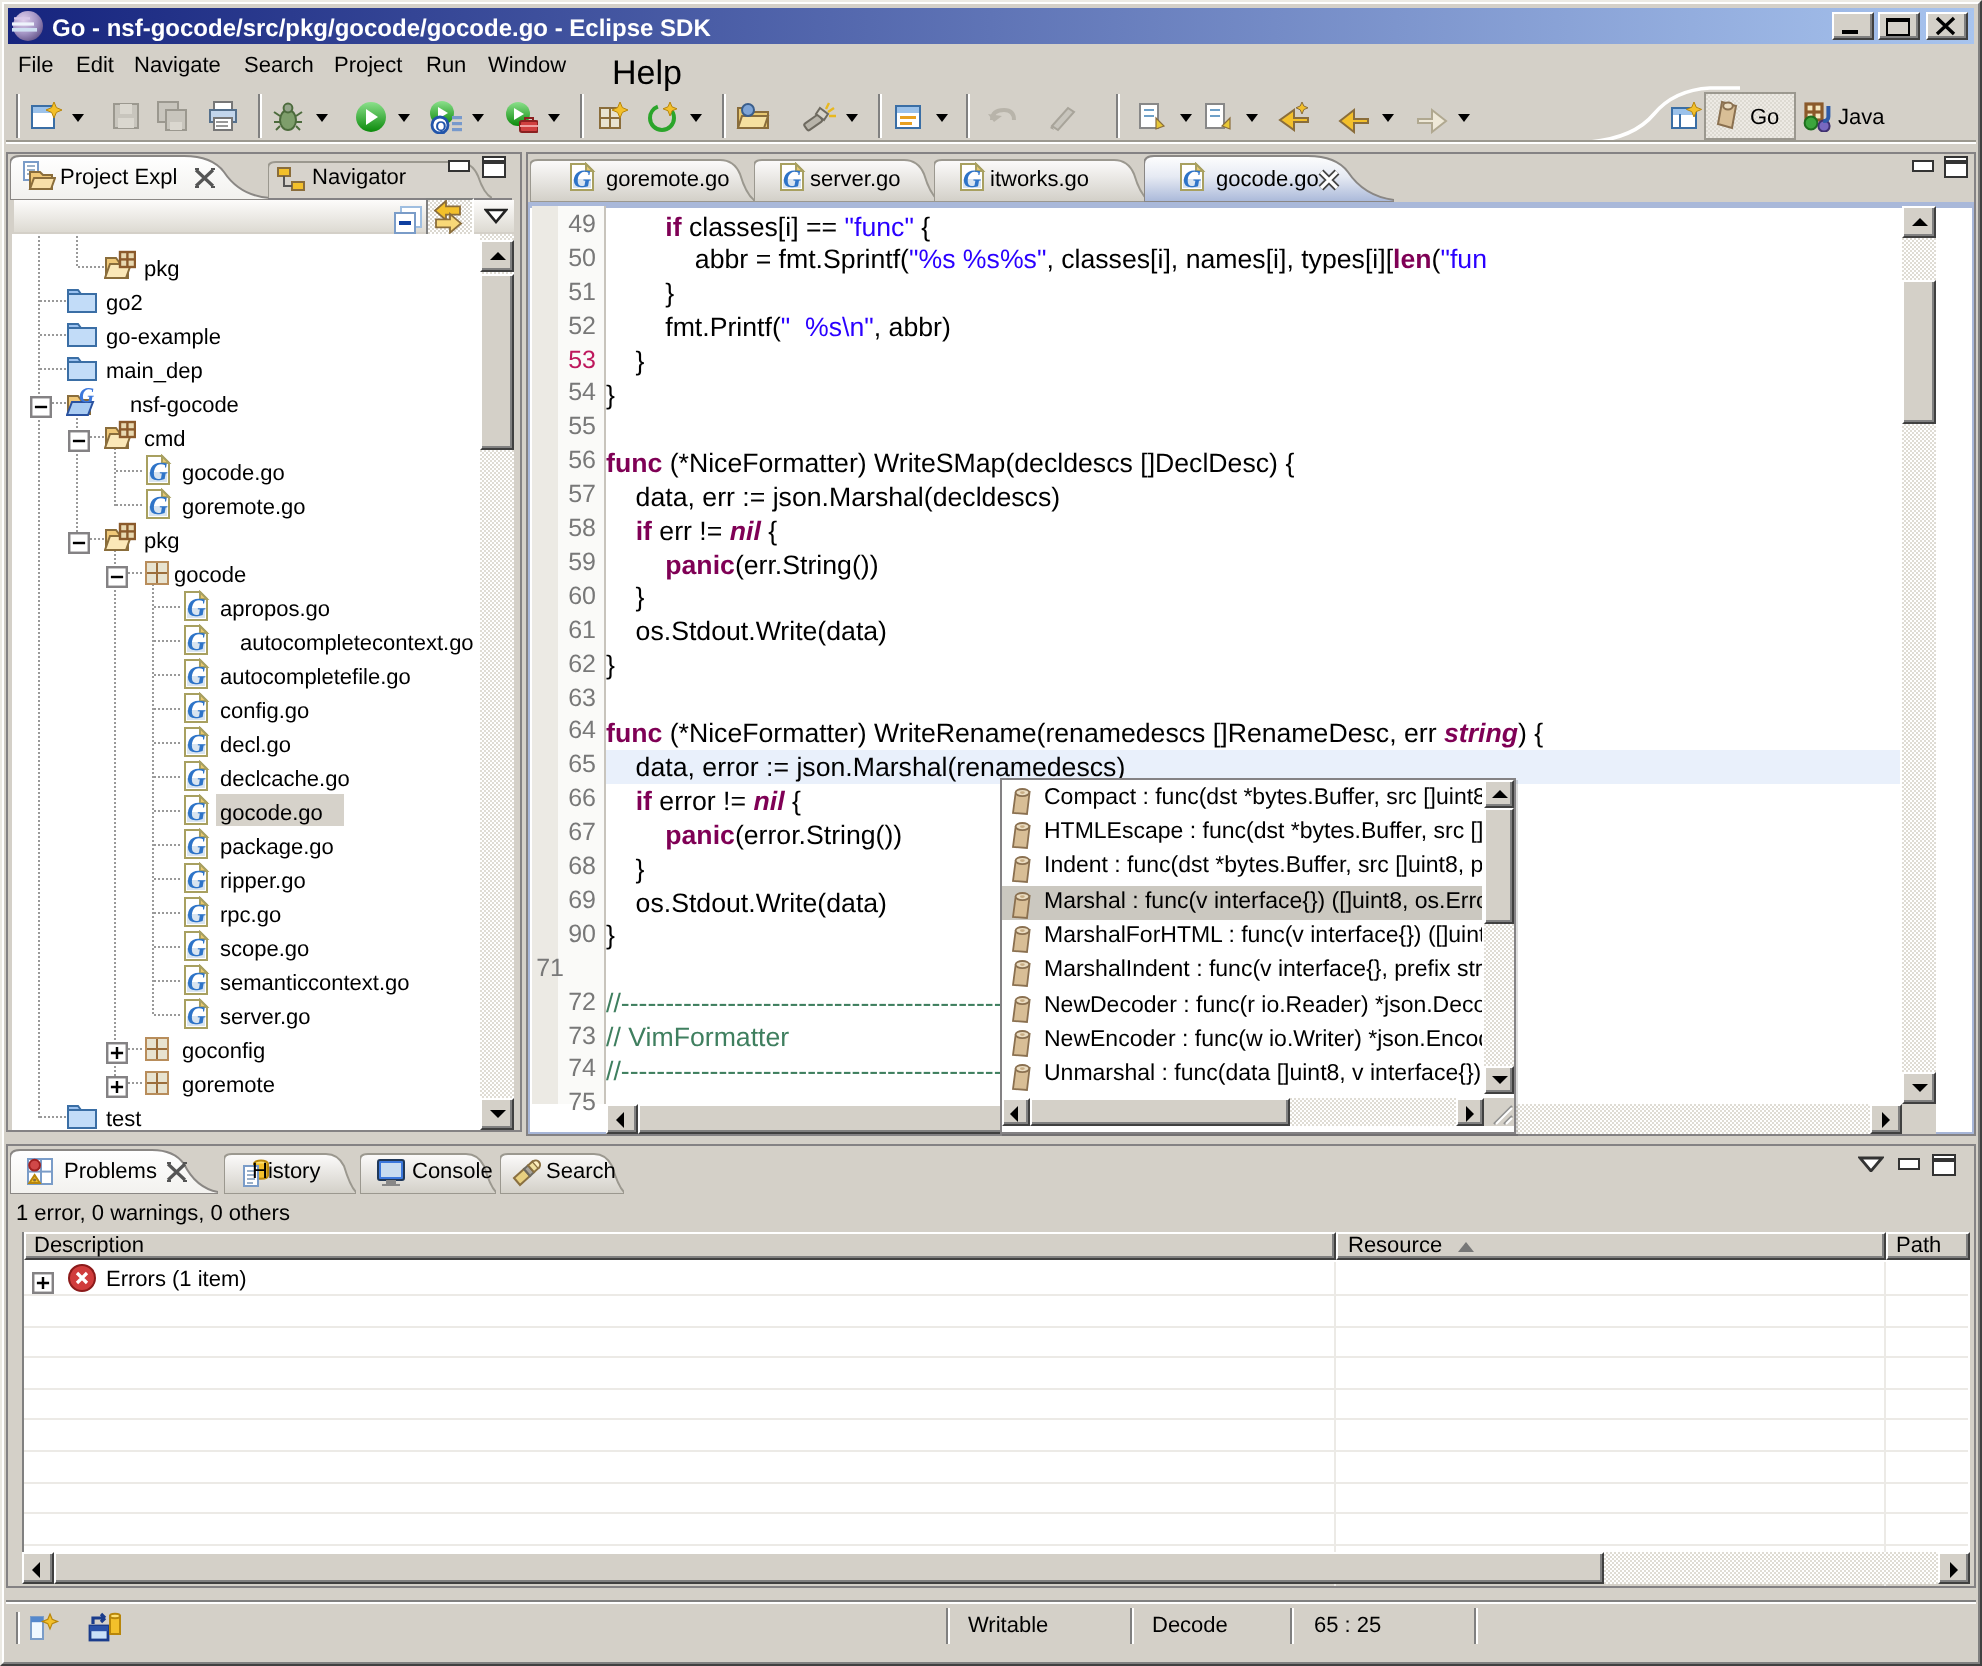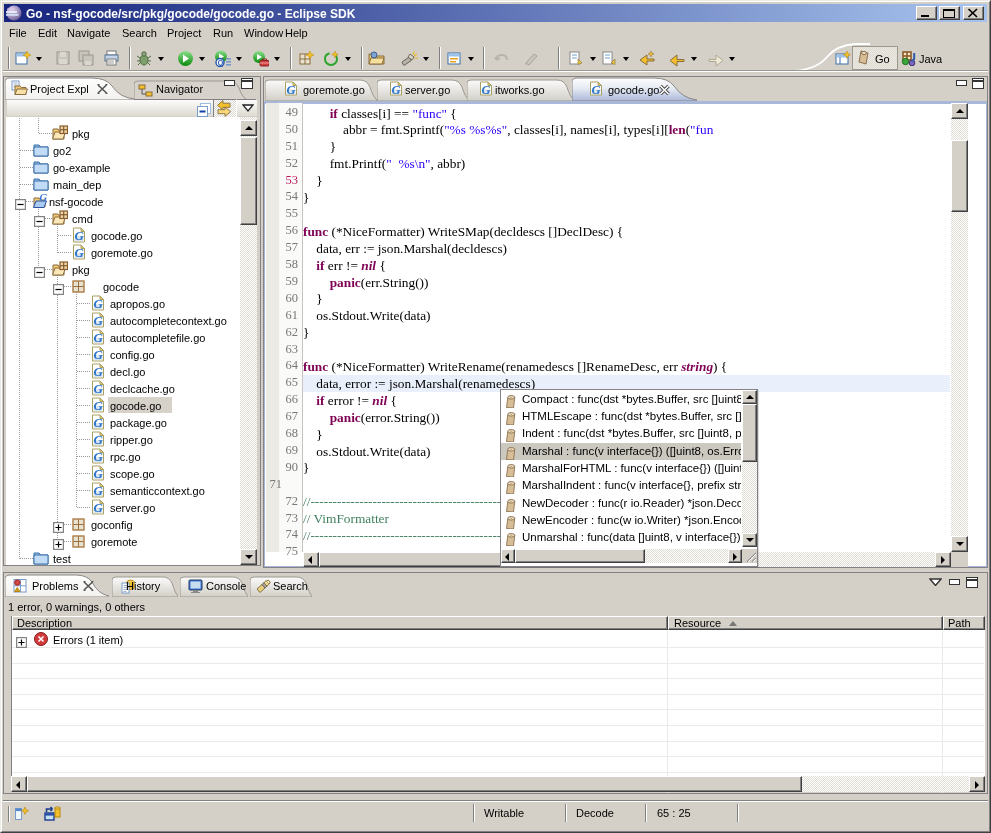--- a/index.html
+++ b/index.html
@@ -1,17 +1,17 @@
 <!DOCTYPE html>
 <html><head><meta charset="utf-8"><style>
 *{margin:0;padding:0;box-sizing:border-box}
 body{width:991px;height:833px;background:#D4D0C8;font-family:"Liberation Sans",sans-serif;position:relative;overflow:hidden}
 .ab{position:absolute}
 .btn3d{background:#D4D0C8;border-top:1px solid #fff;border-left:1px solid #fff;border-bottom:1px solid #404040;border-right:1px solid #404040;box-shadow:inset -1px -1px 0 #808080}
-.mono{font-family:Liberation Serif, serif;font-size:13.33px;white-space:pre}
+.mono{font-family:Liberation Sans, sans-serif;font-size:13.33px;white-space:pre}
 .kw{color:#7F0055;font-weight:bold}
 .it{color:#7F0055;font-weight:bold;font-style:italic}
 .str{color:#2A00FF}
 .cm{color:#3F7F5F}
 .dd{width:0;height:0;border-left:3px solid transparent;border-right:3px solid transparent;border-top:4px solid #000}
 .track{background-image:repeating-conic-gradient(#FFFFFF 0 25%,#DFDCD4 0 50%);background-size:2px 2px}
 .sbtn{position:absolute;background:#D4D0C8;border-top:1px solid #fff;border-left:1px solid #fff;border-bottom:1px solid #404040;border-right:1px solid #404040;box-shadow:inset -1px -1px 0 #808080}
 .arr-u{width:0;height:0;border-left:4px solid transparent;border-right:4px solid transparent;border-bottom:4px solid #000;margin:5px auto 0}
 .arr-d{width:0;height:0;border-left:4px solid transparent;border-right:4px solid transparent;border-top:4px solid #000;margin:5px auto 0}
 .arr-l{width:0;height:0;border-top:4px solid transparent;border-bottom:4px solid transparent;border-right:4px solid #000;margin:3px 0 0 4px}
@@ -44,21 +44,21 @@
 <svg class="ab" style="left:967px;top:8px" width="12" height="10" viewBox="0 0 12 10">
     <path d="M1.5 1 L10 9 M10 1 L1.5 9" stroke="#000" stroke-width="1.7"></path>
   </svg>
 <div class="ab" style="left:9px;top:27px;font-size:11px">File</div>
 <div class="ab" style="left:38px;top:27px;font-size:11px">Edit</div>
 <div class="ab" style="left:67px;top:27px;font-size:11px">Navigate</div>
 <div class="ab" style="left:122px;top:27px;font-size:11px">Search</div>
 <div class="ab" style="left:167px;top:27px;font-size:11px">Project</div>
 <div class="ab" style="left:213px;top:27px;font-size:11px">Run</div>
 <div class="ab" style="left:244px;top:27px;font-size:11px">Window</div>
-<div class="ab" style="left:285px;top:27px;font-size:11px">Help</div>
+<div class="ab" style="left:306px;top:27px;font-size:17px">Help</div>
 <div class="ab" style="left:8px;top:47px;width:2px;height:22px;border-left:1px solid #808080;border-right:1px solid #fff"></div>
 <div class="ab" style="left:15px;top:50px"><svg width="17" height="17" viewBox="0 0 17 17">
       <rect x="1" y="3" width="11" height="11" fill="#fff" stroke="#3A6EA5"></rect>
       <rect x="1.5" y="3.5" width="10" height="3" fill="#9CC2EA"></rect>
       <path d="M12 1 l1.2 2.8 L16 5 l-2.8 1.2 L12 9 l-1.2-2.8 L8 5 l2.8-1.2z" fill="#F3C02B" stroke="#B8860B" stroke-width="0.5"></path>
     </svg></div>
 <div class="ab dd" style="left:36px;top:57px"></div>
 <div class="ab" style="left:55px;top:50px"><svg width="17" height="17" viewBox="0 0 17 17">
       <rect x="2" y="2" width="12" height="12" fill="#C8C5BD" stroke="#9B988F"></rect>
       <rect x="5" y="2" width="6" height="5" fill="#DAD7CF"></rect>
@@ -308,21 +308,21 @@
 <div class="ab" style="left:20px;top:184px;width:13px;background-image:repeating-linear-gradient(to right,#999 0 1px,transparent 1px 2px);height:1px;"></div>
 <div class="trow" style="left:33px;top:176px"><svg width="16" height="16" viewBox="0 0 16 16" style="vertical-align:-3px">
       <path d="M1 3 h5 l1.5 2 H15 v9 H1z" fill="#9CC2F0" stroke="#3A6EA5"></path>
       <path d="M1 5 h14 v9 H1z" fill="#C2DCF8" stroke="#3A6EA5"></path>
     </svg><span style="margin-left:4px">main_dep</span></div>
 <div class="ab" style="left:20px;top:201px;width:13px;background-image:repeating-linear-gradient(to right,#999 0 1px,transparent 1px 2px);height:1px;"></div>
 <div class="trow" style="left:33px;top:193px"><svg width="16" height="16" viewBox="0 0 16 16" style="vertical-align:-3px">
       <path d="M1 5 h5 l1.5 2 H12 v7 H1z" fill="#F0C878" stroke="#8A6D3B"></path>
       <path d="M3 8 h10.5 l-2.5 6.5 H0.5z" fill="#AACCF2" stroke="#2A52A0"></path>
       <text x="6.5" y="8" font-size="10.5" font-style="italic" font-weight="bold" fill="#3C78DC" font-family="Liberation Serif">G</text>
-    </svg><span style="margin-left:0">nsf-gocode</span></div>
+    </svg><span style="margin-left:16px">nsf-gocode</span></div>
 <div class="ab" style="left:15px;top:196px"><svg width="11" height="11" viewBox="0 0 9 9">
       <rect x="0.5" y="0.5" width="8" height="8" fill="#fff" stroke="#848284"></rect>
       <path d="M2 4.5 h5" stroke="#000"></path>
     </svg></div>
 <div class="ab" style="left:39px;top:218px;width:13px;background-image:repeating-linear-gradient(to right,#999 0 1px,transparent 1px 2px);height:1px;"></div>
 <div class="trow" style="left:52px;top:210px"><svg width="16" height="16" viewBox="0 0 16 16" style="vertical-align:-3px">
       <path d="M1 4 h5 l1.5 2 H12 v8 H1z" fill="#F0C878" stroke="#8A6D3B"></path>
       <path d="M3 7 h10.5 l-2.5 7 H0.5z" fill="#FBE8B8" stroke="#8A6D3B"></path>
       <rect x="8" y="1" width="7.5" height="7.5" fill="#E8D8B0" stroke="#8B5A2B" stroke-width="1.2"></rect>
       <line x1="11.7" y1="1" x2="11.7" y2="8.5" stroke="#8B5A2B" stroke-width="1.2"></line>
@@ -357,39 +357,39 @@
 <div class="ab" style="left:34px;top:264px"><svg width="11" height="11" viewBox="0 0 9 9">
       <rect x="0.5" y="0.5" width="8" height="8" fill="#fff" stroke="#848284"></rect>
       <path d="M2 4.5 h5" stroke="#000"></path>
     </svg></div>
 <div class="ab" style="left:58px;top:286px;width:13px;background-image:repeating-linear-gradient(to right,#999 0 1px,transparent 1px 2px);height:1px;"></div>
 <div class="trow" style="left:71px;top:278px"><svg width="16" height="16" viewBox="0 0 16 16" style="vertical-align:-3px">
       <rect x="2" y="3" width="11" height="11" fill="#E8E3D0" stroke="#9B6D3B"></rect>
       <line x1="7.5" y1="3" x2="7.5" y2="14" stroke="#9B6D3B"></line>
       <line x1="2" y1="8.5" x2="13" y2="8.5" stroke="#9B6D3B"></line>
       <rect x="2" y="3" width="11" height="11" fill="none" stroke="#B88D5B"></rect>
-    </svg><span style="margin-left:16px">gocode</span></div>
+    </svg><span style="margin-left:0">gocode</span></div>
 <div class="ab" style="left:53px;top:281px"><svg width="11" height="11" viewBox="0 0 9 9">
       <rect x="0.5" y="0.5" width="8" height="8" fill="#fff" stroke="#848284"></rect>
       <path d="M2 4.5 h5" stroke="#000"></path>
     </svg></div>
 <div class="ab" style="left:77px;top:303px;width:13px;background-image:repeating-linear-gradient(to right,#999 0 1px,transparent 1px 2px);height:1px;"></div>
 <div class="trow" style="left:90px;top:295px"><svg width="16" height="16" viewBox="0 0 16 16" style="vertical-align:-3px">
       <path d="M2.5 1 h7.5 l3.5 3.5 v10.5 h-11z" fill="#fff" stroke="#A8A060"></path>
       <path d="M10 1 l3.5 3.5 h-3.5z" fill="#E8C870" stroke="#A8A060"></path>
       <path d="M3.5 9 h9 v5 h-9z" fill="#D8E4F0"></path>
       <text x="3.5" y="13" font-size="13" font-weight="bold" font-style="italic" fill="#2E74C8" font-family="Liberation Serif">G</text>
     </svg><span style="margin-left:4px">apropos.go</span></div>
 <div class="ab" style="left:77px;top:320px;width:13px;background-image:repeating-linear-gradient(to right,#999 0 1px,transparent 1px 2px);height:1px;"></div>
 <div class="trow" style="left:90px;top:312px"><svg width="16" height="16" viewBox="0 0 16 16" style="vertical-align:-3px">
       <path d="M2.5 1 h7.5 l3.5 3.5 v10.5 h-11z" fill="#fff" stroke="#A8A060"></path>
       <path d="M10 1 l3.5 3.5 h-3.5z" fill="#E8C870" stroke="#A8A060"></path>
       <path d="M3.5 9 h9 v5 h-9z" fill="#D8E4F0"></path>
       <text x="3.5" y="13" font-size="13" font-weight="bold" font-style="italic" fill="#2E74C8" font-family="Liberation Serif">G</text>
-    </svg><span style="margin-left:4px">autocompletecontext.go</span></div>
+    </svg><span style="margin-left:14px">autocompletecontext.go</span></div>
 <div class="ab" style="left:77px;top:337px;width:13px;background-image:repeating-linear-gradient(to right,#999 0 1px,transparent 1px 2px);height:1px;"></div>
 <div class="trow" style="left:90px;top:329px"><svg width="16" height="16" viewBox="0 0 16 16" style="vertical-align:-3px">
       <path d="M2.5 1 h7.5 l3.5 3.5 v10.5 h-11z" fill="#fff" stroke="#A8A060"></path>
       <path d="M10 1 l3.5 3.5 h-3.5z" fill="#E8C870" stroke="#A8A060"></path>
       <path d="M3.5 9 h9 v5 h-9z" fill="#D8E4F0"></path>
       <text x="3.5" y="13" font-size="13" font-weight="bold" font-style="italic" fill="#2E74C8" font-family="Liberation Serif">G</text>
     </svg><span style="margin-left:4px">autocompletefile.go</span></div>
 <div class="ab" style="left:77px;top:354px;width:13px;background-image:repeating-linear-gradient(to right,#999 0 1px,transparent 1px 2px);height:1px;"></div>
 <div class="trow" style="left:90px;top:346px"><svg width="16" height="16" viewBox="0 0 16 16" style="vertical-align:-3px">
       <path d="M2.5 1 h7.5 l3.5 3.5 v10.5 h-11z" fill="#fff" stroke="#A8A060"></path>

